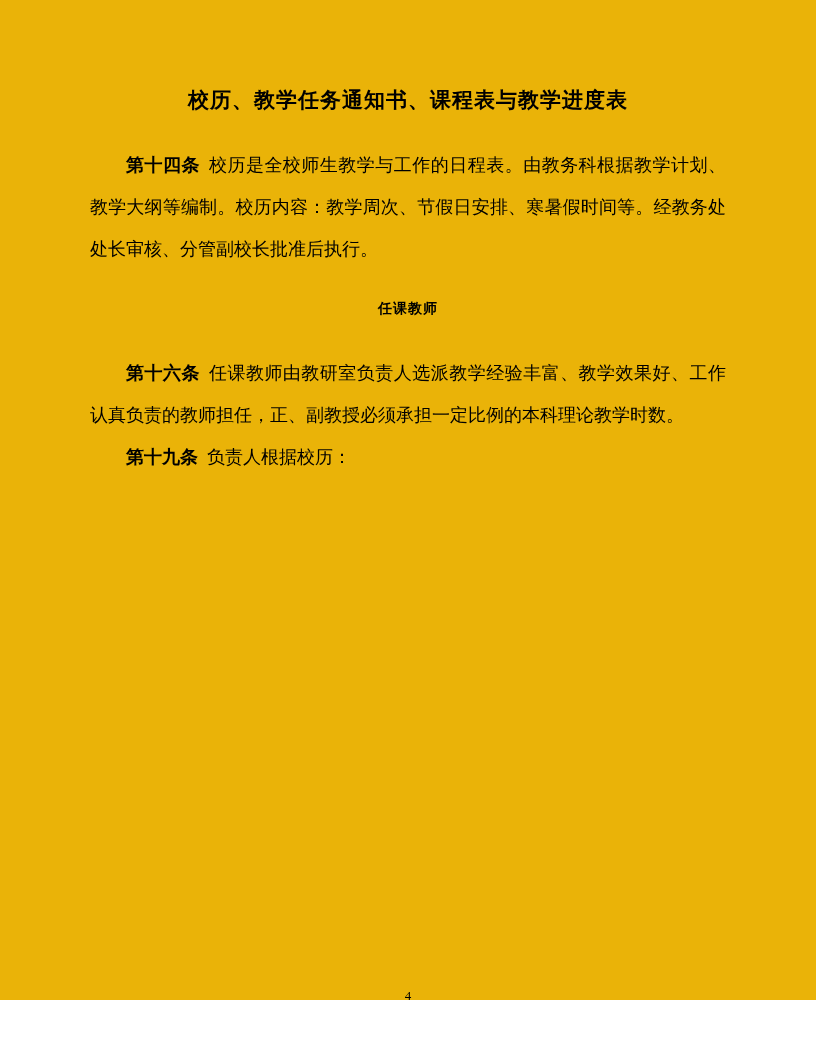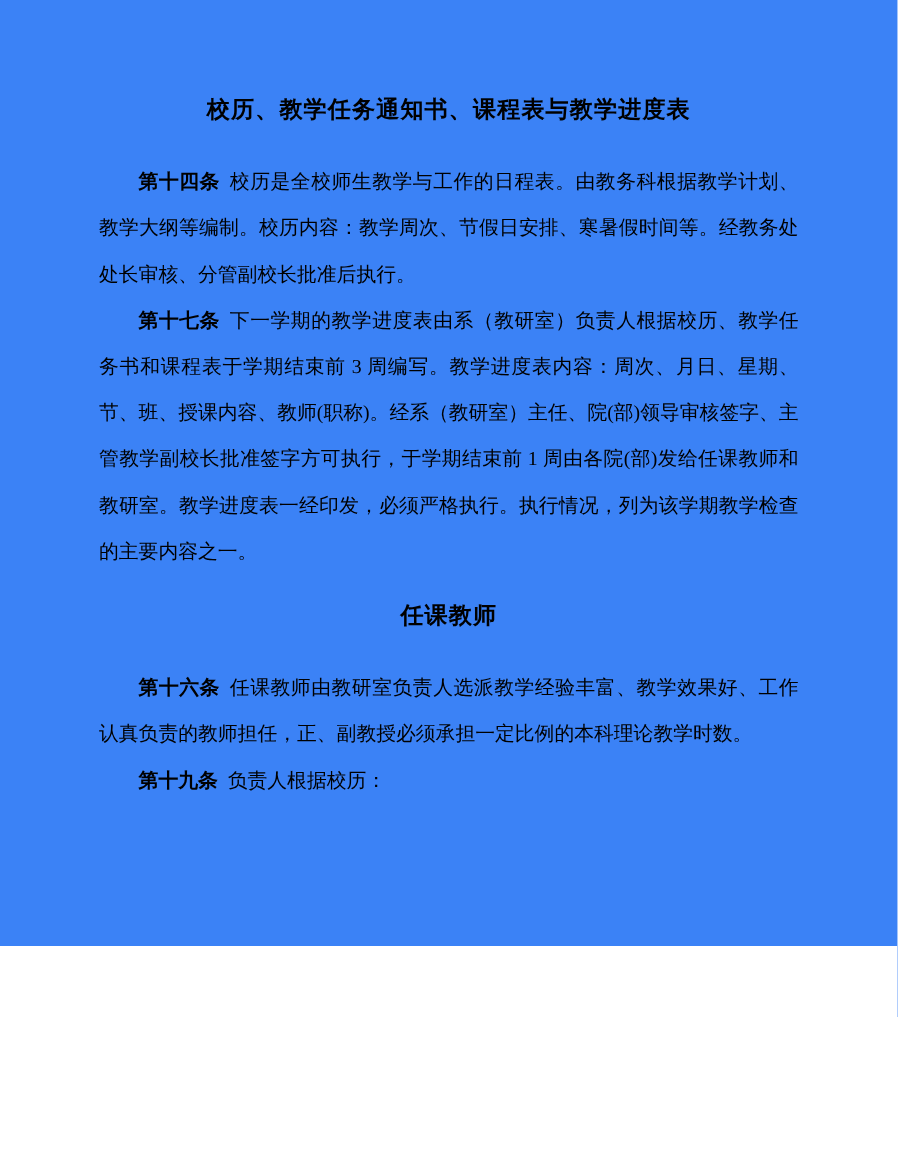--- a/index.html
+++ b/index.html
@@ -1,22 +1,22 @@
 <!DOCTYPE html>
 <html lang="zh"><head>
 <meta charset="utf-8">
 <style>
   * { margin: 0; padding: 0; box-sizing: border-box; }
   html, body { background: #ffffff; }
   .page {
     position: relative;
     width: 816px;
-    height: 860px;
+    height: 1000px;
     margin: 0 auto;
-    background: #3b82f6;
+    background: #eab308;
     color: #000000;
     font-family: "Liberation Serif", "DejaVu Serif", serif;
     overflow: hidden;
   }
   .content {
     position: absolute;
     left: 90px;
     top: 79px;
     width: 636px;
   }
@@ -24,21 +24,21 @@
     font-family: "Liberation Sans", "DejaVu Sans", sans-serif;
     font-size: 21px;
     font-weight: bold;
     text-align: center;
     line-height: 42px;
     margin-bottom: 23px;
     letter-spacing: 1px;
   }
   .section-title {
     font-family: "Liberation Sans", "DejaVu Sans", sans-serif;
-    font-size: 21px;
+    font-size: 14px;
     font-weight: bold;
     text-align: center;
     line-height: 42px;
     margin-top: 17px;
     margin-bottom: 23px;
     letter-spacing: 1px;
   }
   .para {
     font-size: 18px;
     line-height: 42px;
@@ -64,21 +64,20 @@
 
 <div class="page">
   <div class="content">
 
     <h1 class="chapter-title">校历、教学任务通知书、课程表与教学进度表</h1>
 
     <p class="para"><span class="term">第十四条</span><span>校历是全校师生教学与工作的日程表。由教务科根据教学计划、教学大纲等编制。校历内容：教学周次、节假日安排、寒暑假时间等。经教务处处长审核、分管副校长批准后执行。</span></p>
 
 
 
-    <p class="para"><span class="term">第十七条</span><span>下一学期的教学进度表由系（教研室）负责人根据校历、教学任务书和课程表于学期结束前 3 周编写。教学进度表内容：周次、月日、星期、节、班、授课内容、教师(职称)。经系（教研室）主任、院(部)领导审核签字、主管教学副校长批准签字方可执行，于学期结束前 1 周由各院(部)发给任课教师和教研室。教学进度表一经印发，必须严格执行。执行情况，列为该学期教学检查的主要内容之一。</span></p>
 
     <h2 class="section-title">任课教师</h2>
 
     <p class="para"><span class="term">第十六条</span><span>任课教师由教研室负责人选派教学经验丰富、教学效果好、工作认真负责的教师担任，正、副教授必须承担一定比例的本科理论教学时数。</span></p>
 
     <p class="para"><span class="term">第十九条</span><span>负责人根据校历：</span></p>
 
   </div>
 
   <div class="page-number">4</div>

